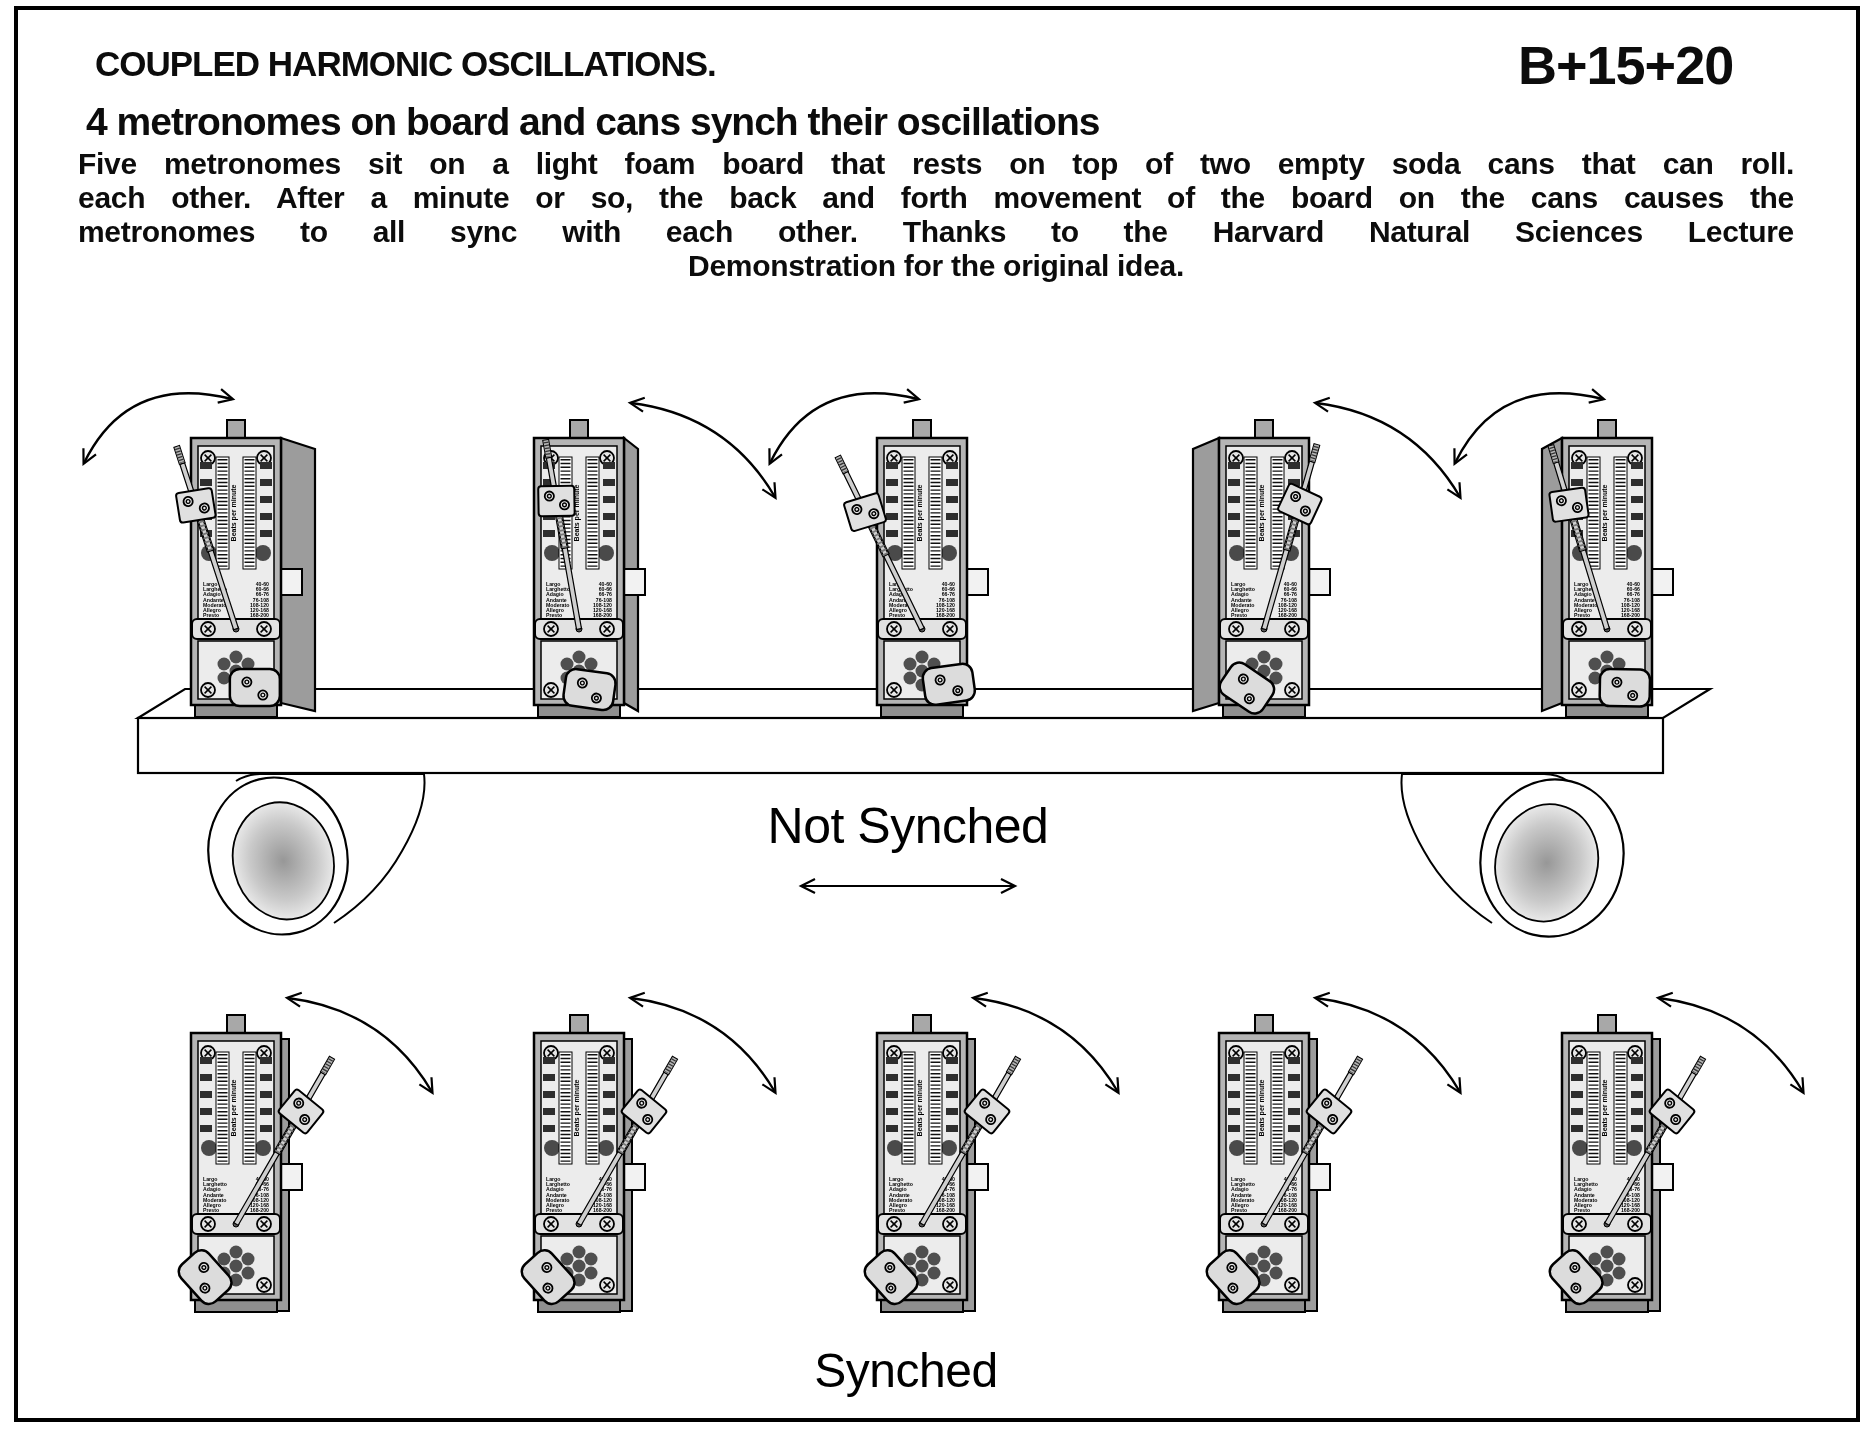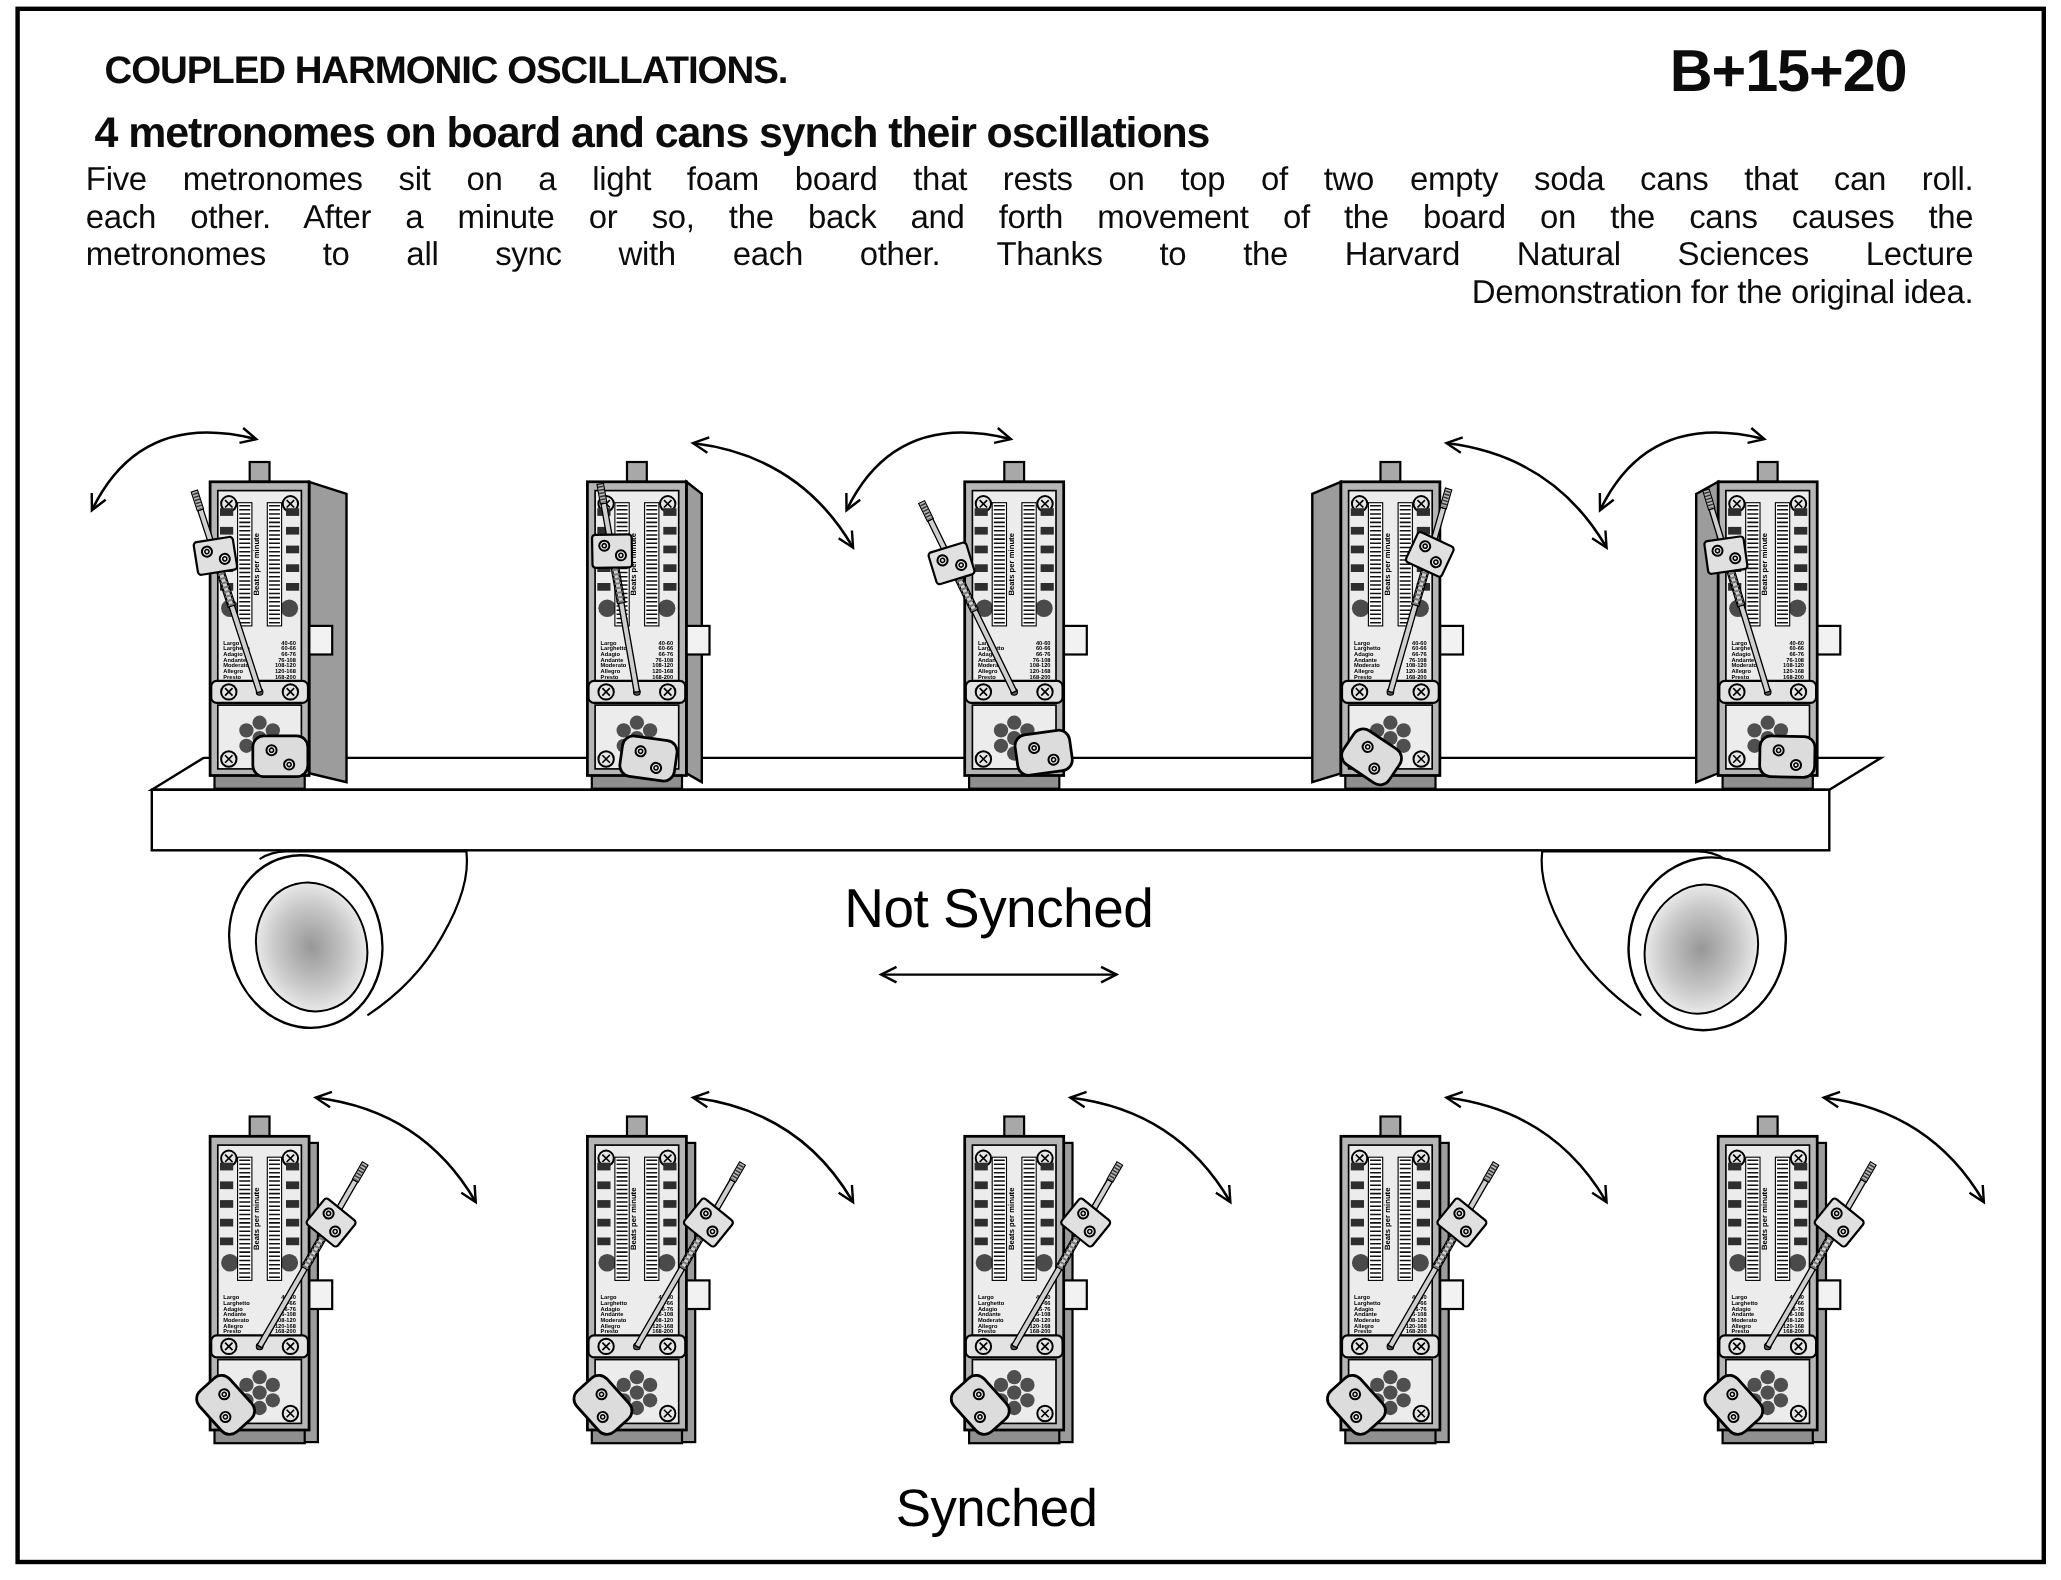--- a/index.html
+++ b/index.html
@@ -4,23 +4,23 @@
 <style>
   html,body{margin:0;padding:0;background:#fff;}
   body{width:1874px;height:1436px;position:relative;overflow:hidden;
        font-family:"Liberation Sans",sans-serif;color:#0c0c0c;}
   .frame{position:absolute;left:14px;top:6px;width:1846px;height:1416px;
          border:4px solid #000;box-sizing:border-box;}
   .abs{position:absolute;}
   .title{left:95px;top:44px;font-size:35px;font-weight:600;letter-spacing:-1px;white-space:nowrap;}
   .code{left:1478px;top:34px;font-size:54px;font-weight:600;letter-spacing:-1px;white-space:nowrap;margin-left:40px;}
   .subtitle{left:86px;top:100px;font-size:39px;font-weight:600;letter-spacing:-1px;white-space:nowrap;}
-  .para{left:78px;top:147px;width:1716px;font-size:30px;line-height:34px;letter-spacing:-0.3px;}
+  .para{left:78px;top:147px;width:1716px;font-size:30px;line-height:34px;letter-spacing:-0.3px;font-weight:bold;}
   .para .just{text-align:justify;text-align-last:justify;}
-  .para .lastline{text-align:right;}
+  .para .lastline{text-align:center;}
   svg{position:absolute;left:0;top:0;}
   svg text{fill:#000;}
   .tname{font-size:5.2px;font-weight:bold;}
   .trange{font-size:5.2px;font-weight:bold;text-anchor:end;}
   .bpm{font-size:7px;font-weight:bold;text-anchor:middle;}
   .scenelabel{font-size:50px;text-anchor:middle;letter-spacing:-0.5px;}
   .scenelabel2{font-size:48px;text-anchor:middle;letter-spacing:-0.5px;}
 </style>
 </head>
 <body>

